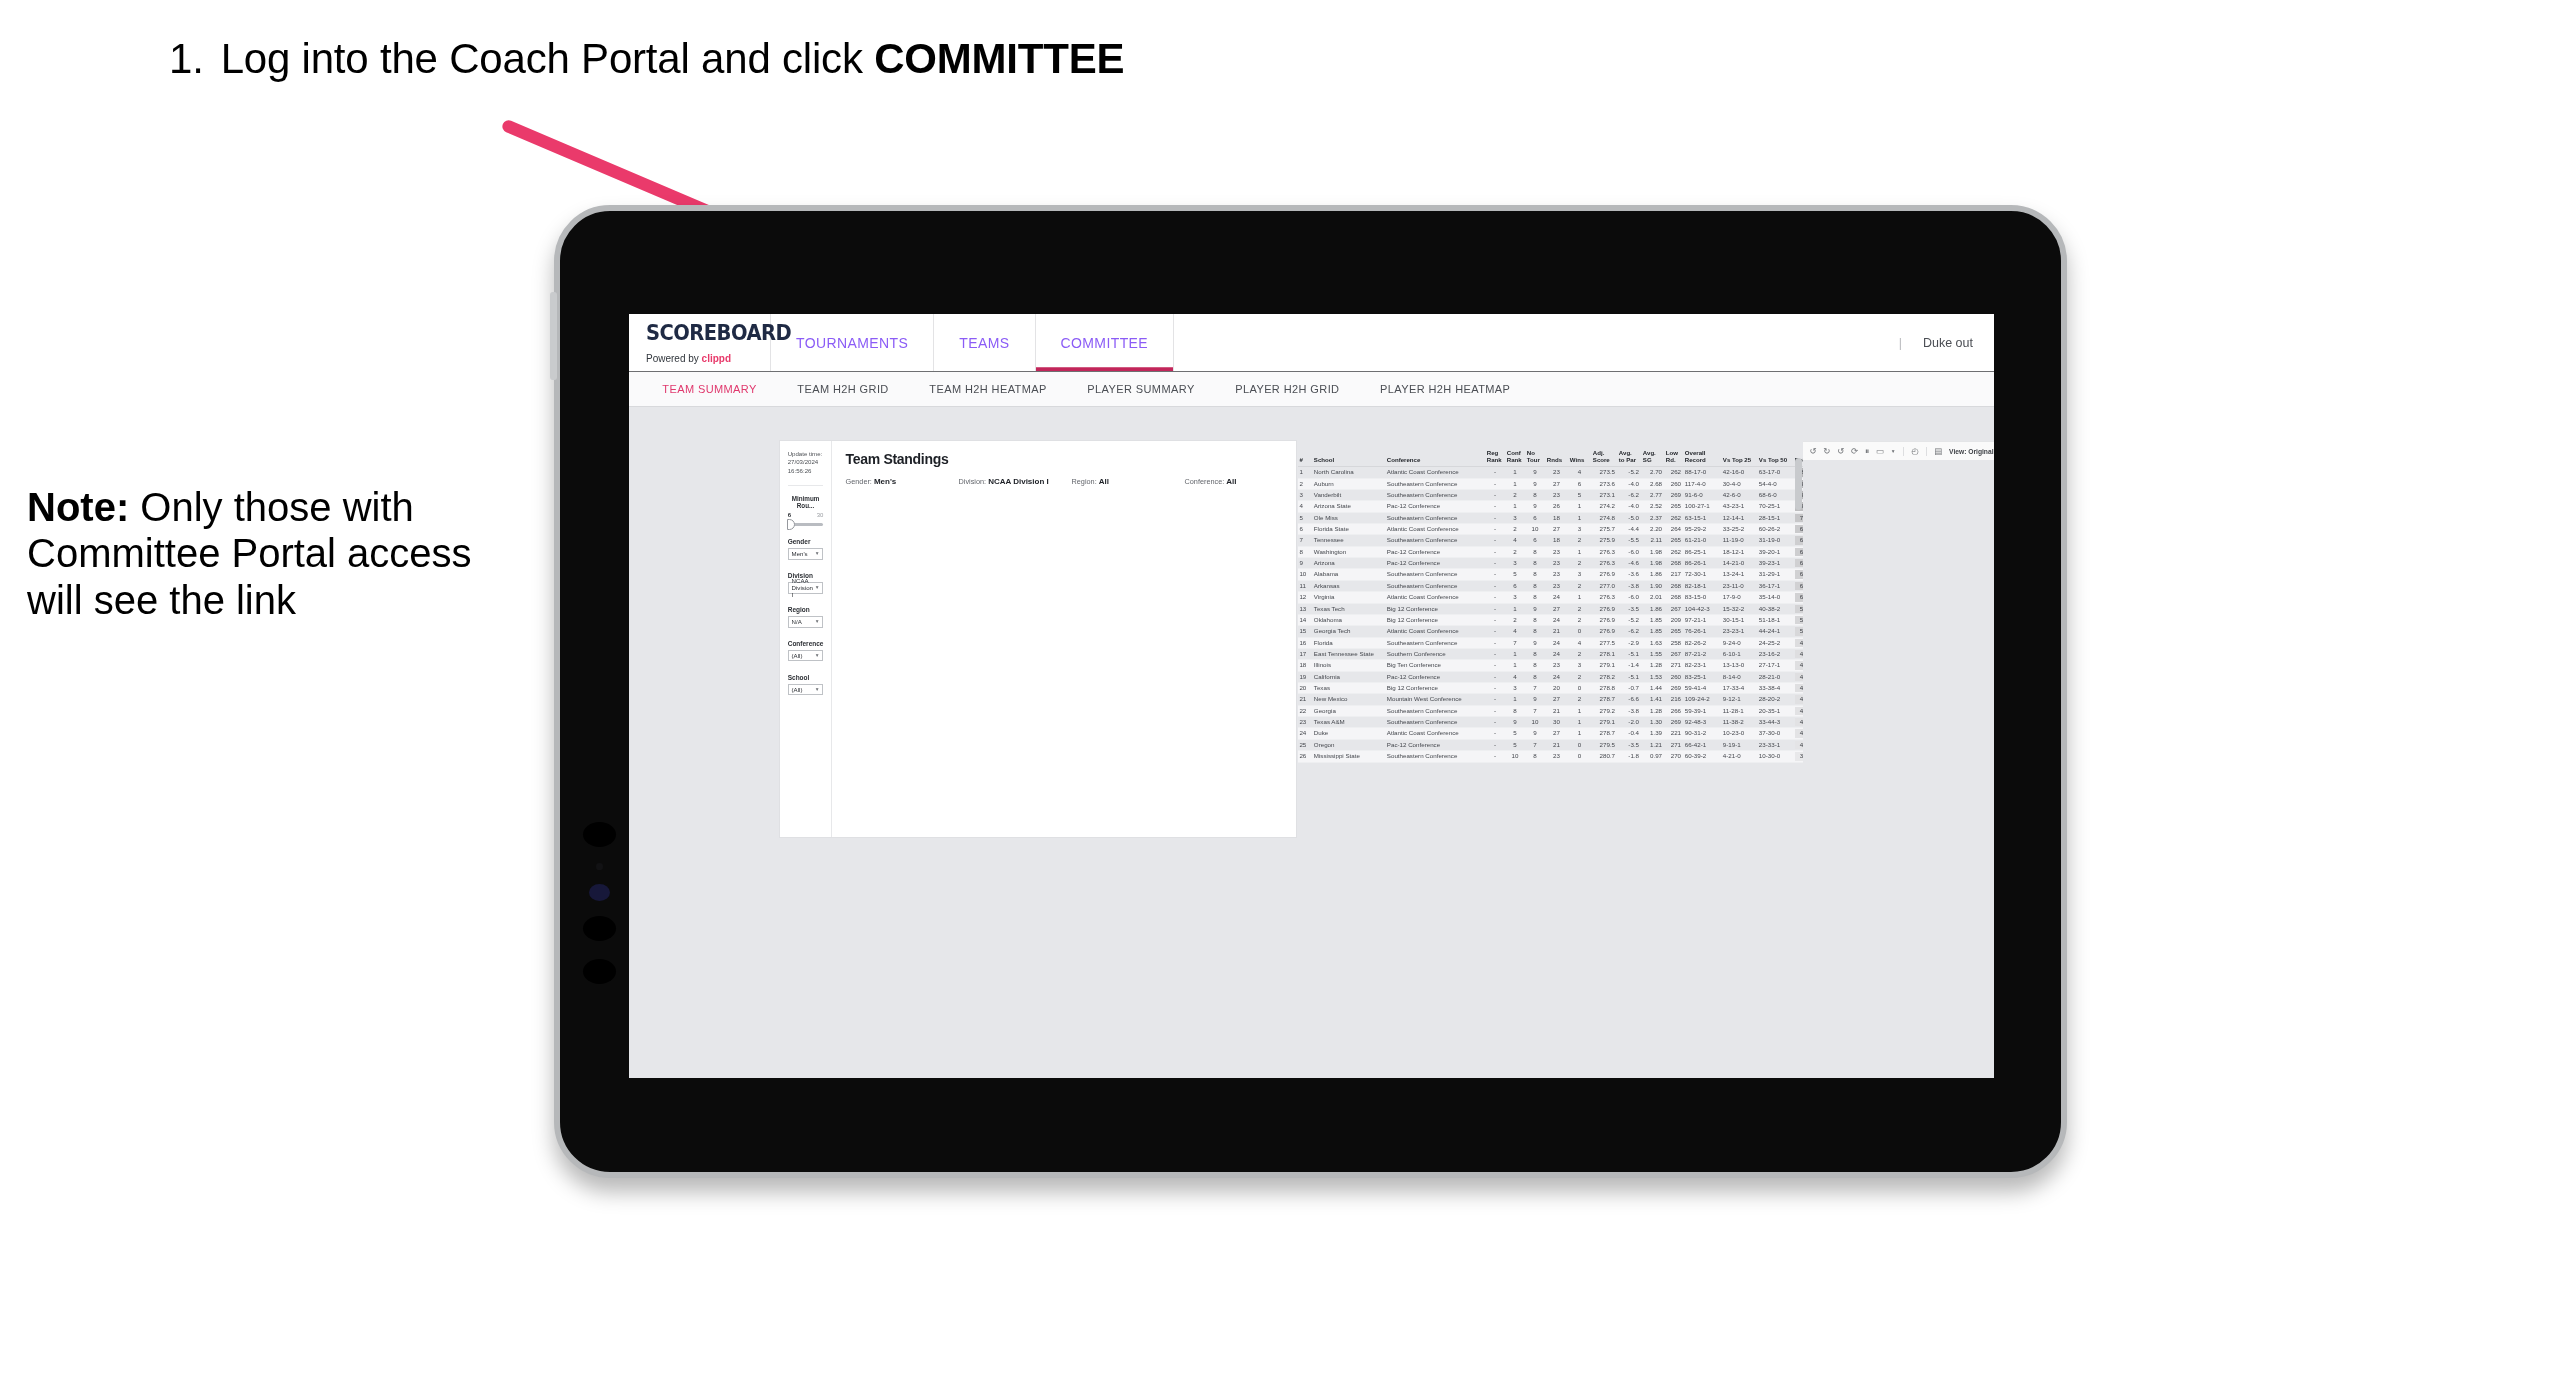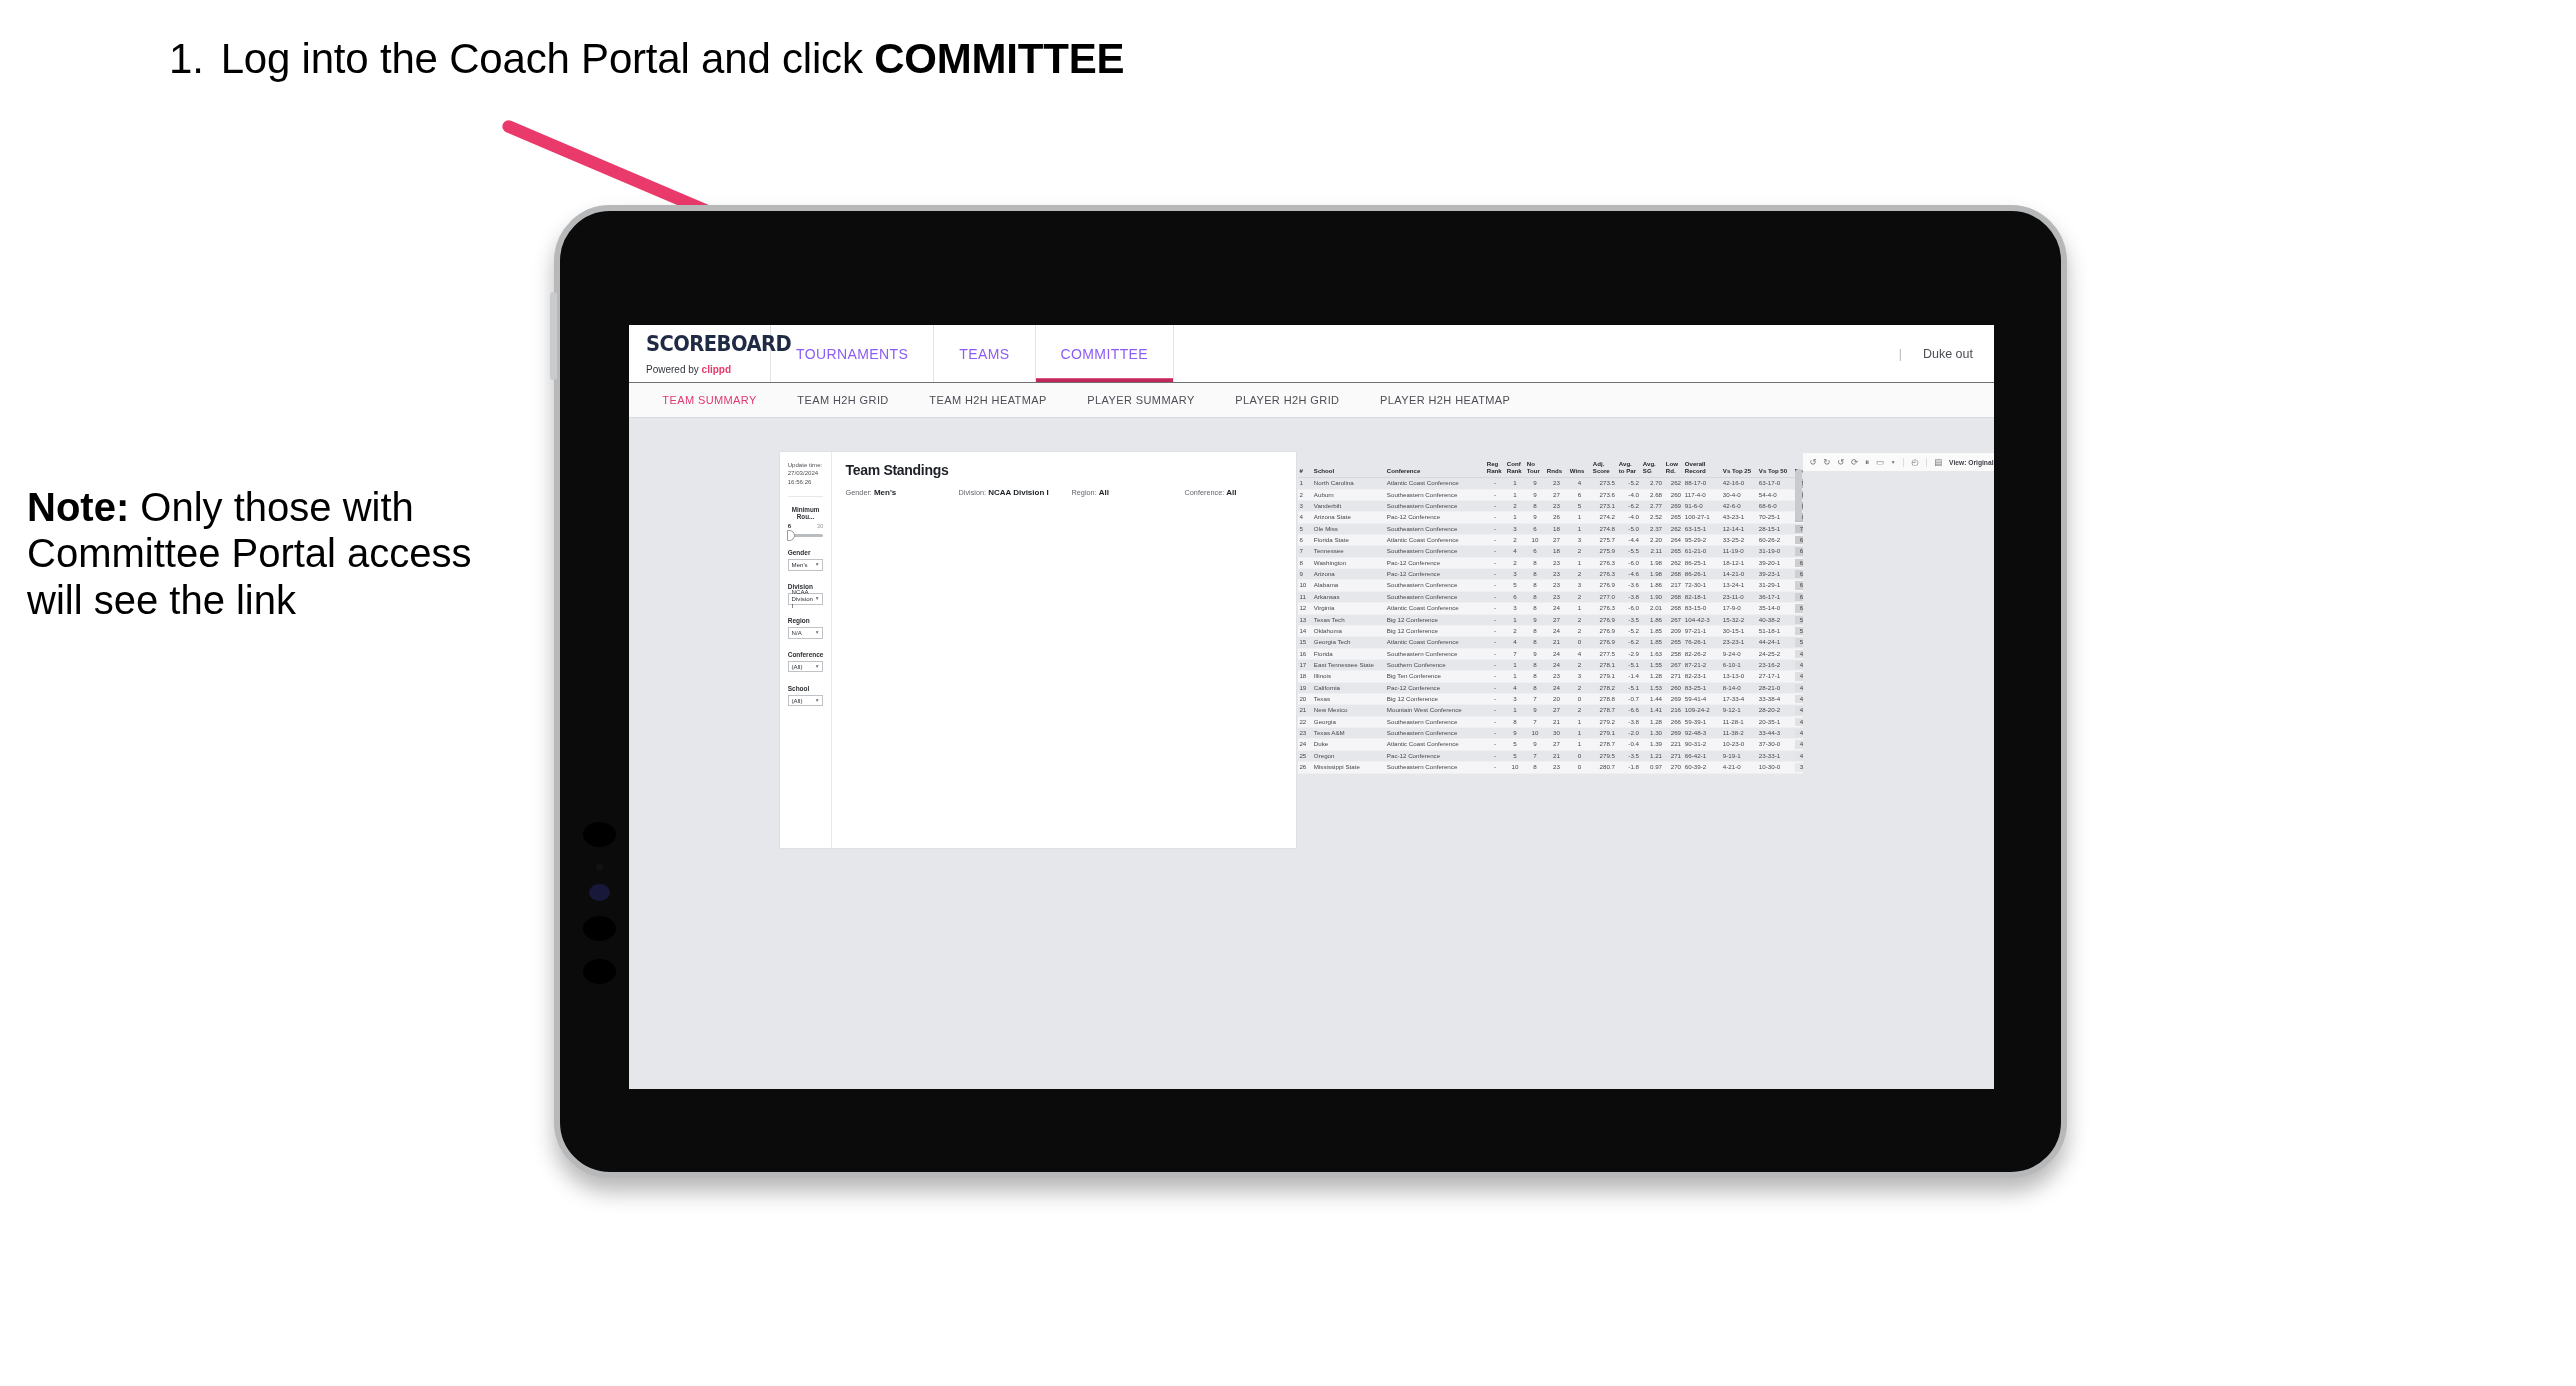--- a/index.html
+++ b/index.html
@@ -59,21 +59,21 @@
   }
   .lens-a { position:absolute; left:23px; top:611px; width:33px; height:25px; background:#000; border-radius:50%; }
   .lens-dot { position:absolute; left:36px; top:652px; width:6.7px; height:6.7px; background:#121214; border-radius:50%; }
   .lens-b { position:absolute; left:29px; top:673px; width:21px; height:17px; background:#17183a; border-radius:50%; }
   .lens-c { position:absolute; left:23px; top:705px; width:33px; height:25px; background:#000; border-radius:50%; }
   .lens-d { position:absolute; left:23px; top:748px; width:33px; height:25px; background:#000; border-radius:50%; }
 
   
   .screen {
     position: absolute;
-    left: 69px; top: 114px;
+    left: 69px; top: 103px;
     width: 1365px; height: 764px;
     background: #e6e7ea;
     overflow: hidden;
   }
 
   
   .topnav {
     height: 58px; background: #ffffff;
     display: flex; align-items: stretch;
     border-bottom: 1.9px solid #6e6f72;

